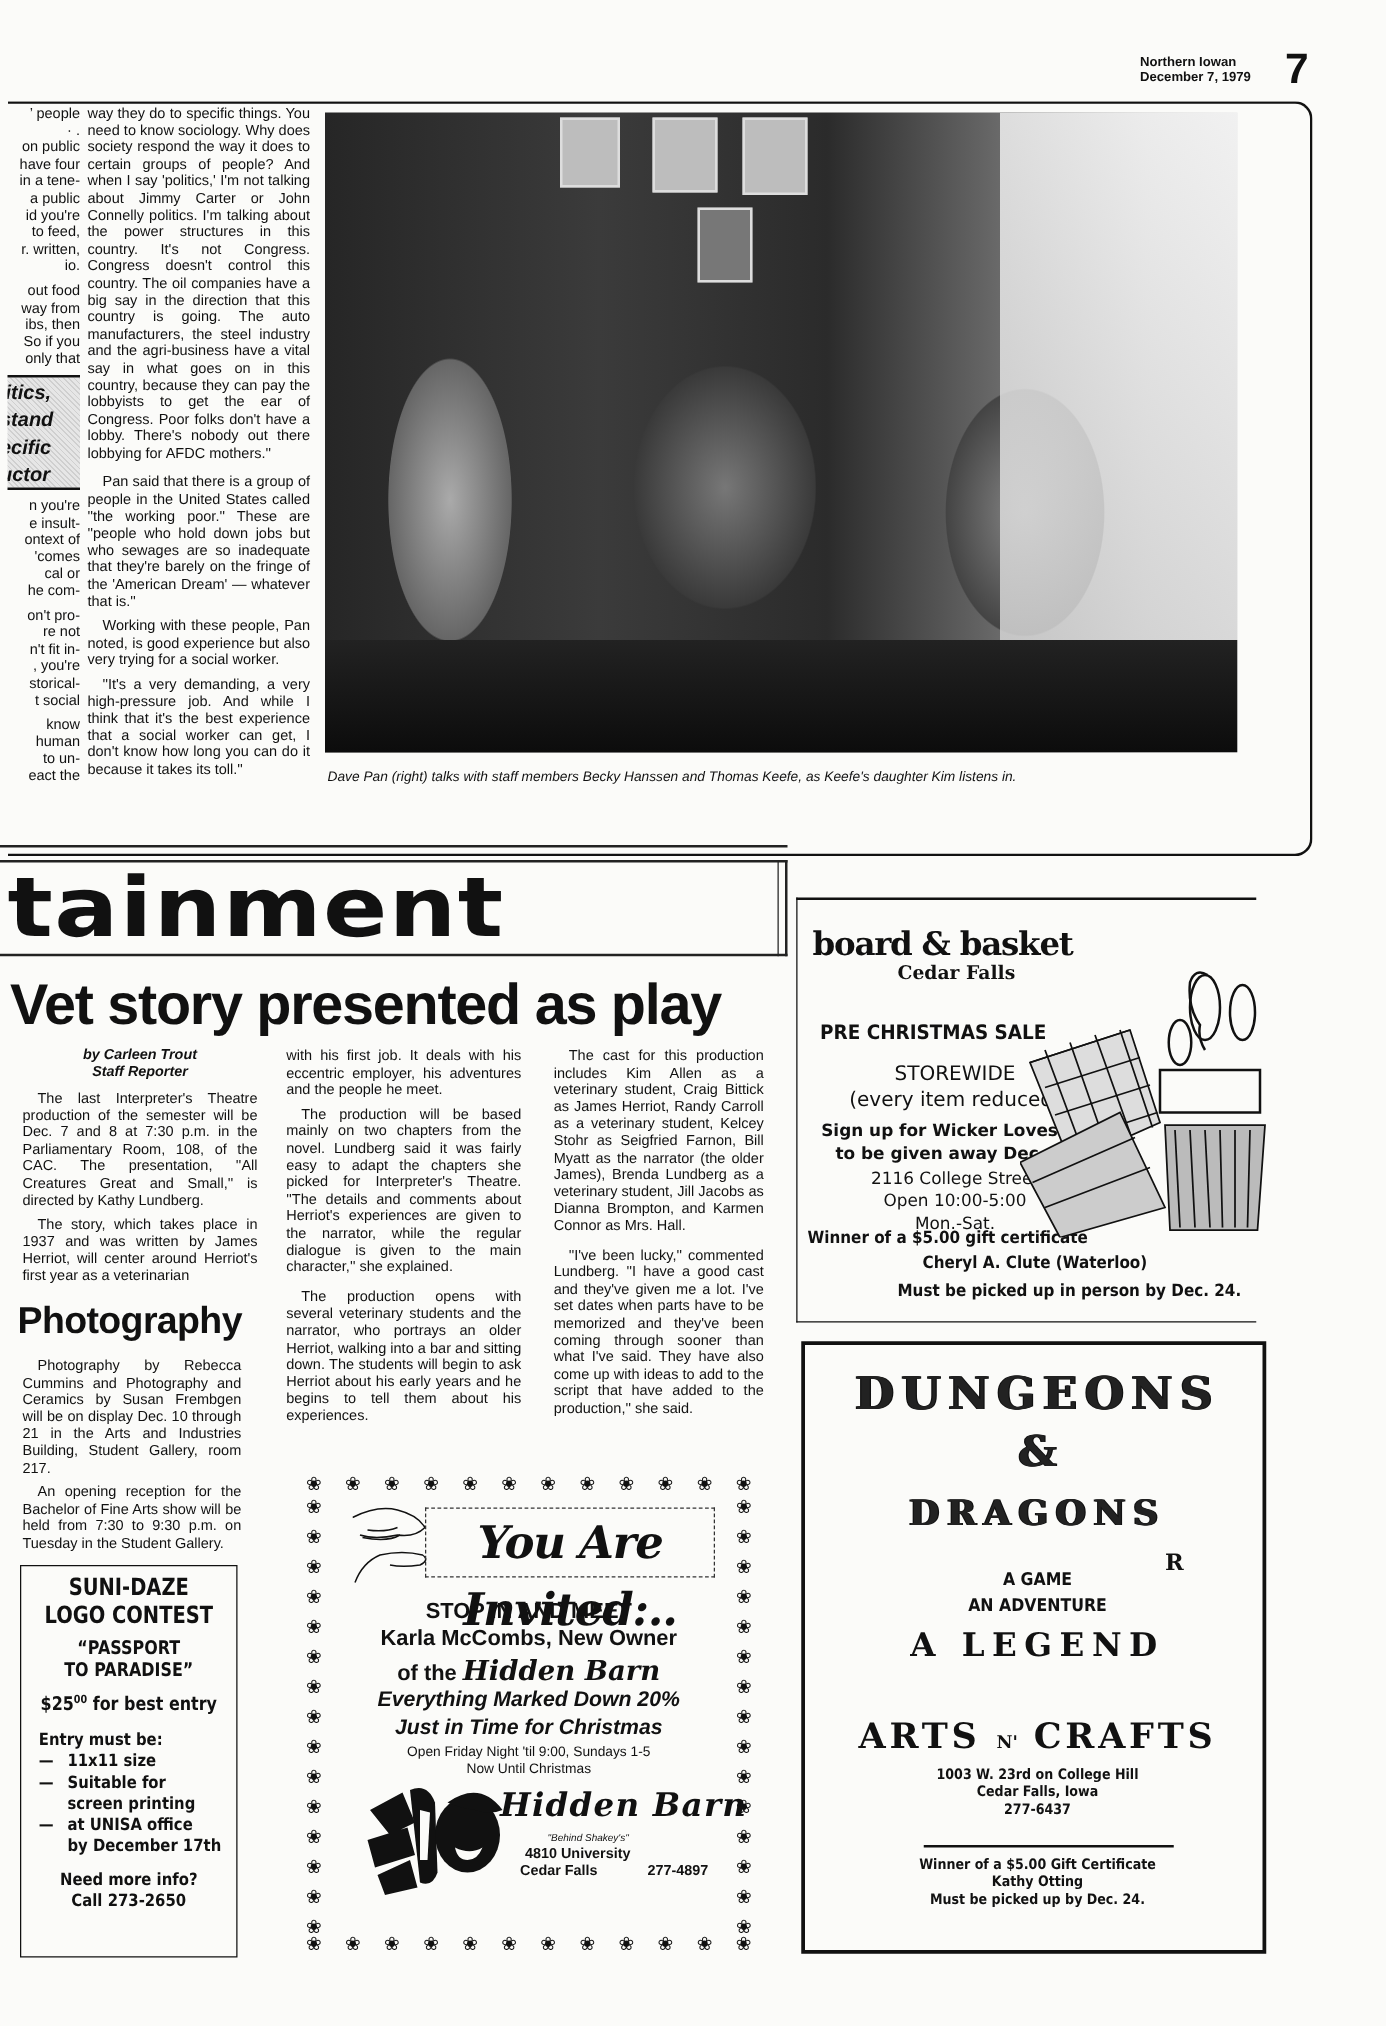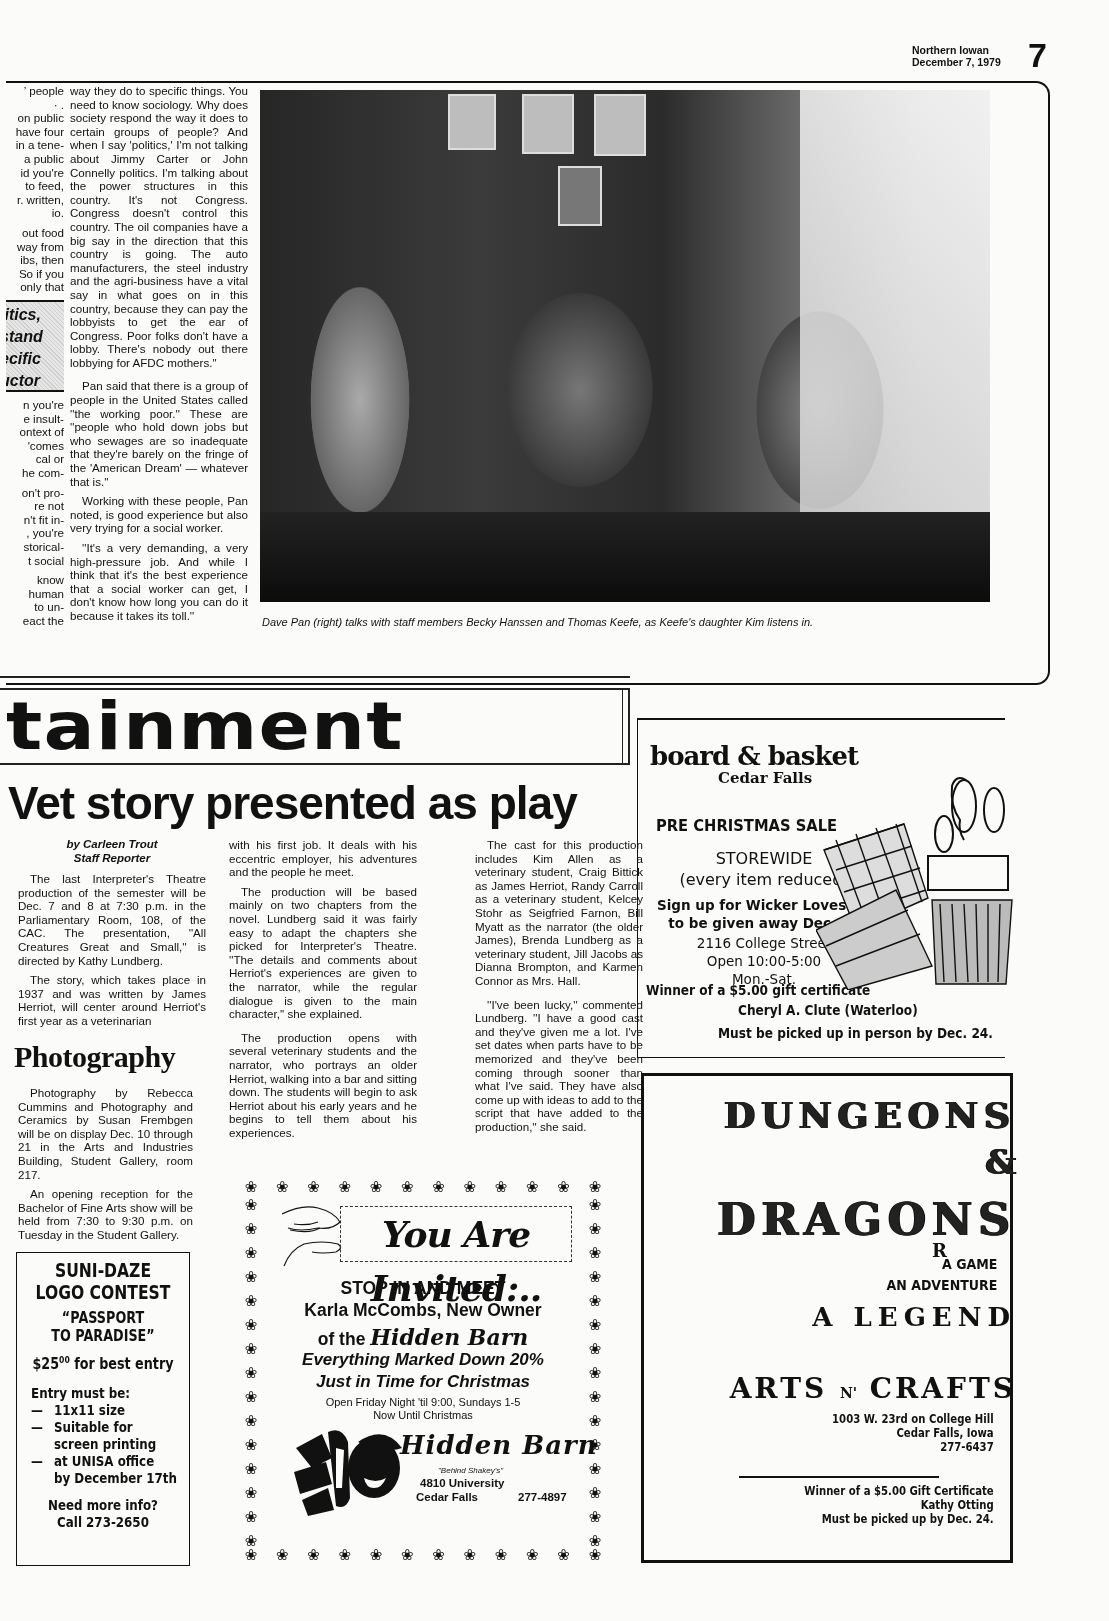--- a/index.html
+++ b/index.html
@@ -44,23 +44,23 @@
   .banner-rule2 { left: 0; top: 688px; width: 630px; height: 2px; background: #222; }
   .banner-rule3 { left: 0; top: 763px; width: 630px; height: 2px; background: #222; }
   .banner-right { left: 622px; top: 688px; width: 8px; height: 77px; border-right: 2px solid #222; border-left: 1px solid #222; }
   .banner-word { left: 6px; top: 694px; font-family: "DejaVu Sans", sans-serif; font-weight: bold; font-size: 66px; line-height: 66px; letter-spacing: 1px; transform: scaleX(1.15); transform-origin: left top; }
 
   .headline { left: 8px; top: 776px; font-size: 46px; font-weight: bold; line-height: 54px; letter-spacing: -1px; white-space: nowrap; }
 
   .byline { left: 18px; top: 838px; width: 188px; text-align: center; font-size: 11.5px; font-weight: bold; line-height: 13.5px; font-style: italic; }
   .story-col1 { left: 18px; top: 872px; width: 188px; }
   .story-col2 { left: 229px; top: 838px; width: 188px; }
-  .story-col3 { left: 443px; top: 838px; width: 168px; margin-left: 32px; }
-
-  .photo-head { left: 14px; top: 1040px; font-size: 30px; font-weight: bold; letter-spacing: -0.5px; line-height: 34px; font-family: Liberation Serif, serif; }
+  .story-col3 { left: 443px; top: 838px; width: 168px; }
+
+  .photo-head { left: 14px; top: 1040px; font-size: 30px; font-weight: bold; letter-spacing: -0.5px; line-height: 34px; }
   .photo-col { left: 18px; top: 1086px; width: 175px; }
 
   
   .suni { left: 16px; top: 1252px; width: 174px; height: 314px; border: 1.5px solid #111; text-align: center; font-family: "DejaVu Sans", sans-serif; }
   .suni .t1 { font-size: 19px; font-weight: bold; line-height: 22px; margin-top: 6px; transform: scaleX(0.82); }
   .suni .t2 { font-size: 15px; font-weight: bold; line-height: 18px; margin-top: 6px; transform: scaleX(0.85); }
   .suni .t3 { font-size: 15px; font-weight: bold; line-height: 18px; margin-top: 6px; transform: scaleX(0.85); }
   .suni .rules { text-align: left; padding-left: 16px; margin-top: 12px; font-size: 13.5px; font-weight: bold; line-height: 17px; transform: scaleX(0.88); transform-origin: left; width: 190px; }
   .suni .rules .dash { display: inline-block; width: 26px; }
   .suni .t4 { font-size: 13.5px; font-weight: bold; line-height: 17px; margin-top: 10px; transform: scaleX(0.88); }
@@ -72,25 +72,25 @@
   .bb .sale { position: absolute; left: 18px; top: 96px; font-family: "DejaVu Sans", sans-serif; font-weight: bold; font-size: 16px; transform: scaleX(0.92); transform-origin: left; }
   .bb .body { position: absolute; left: 6px; top: 128px; width: 240px; text-align: center; font-family: "DejaVu Sans", sans-serif; font-size: 13.5px; line-height: 18px; }
   .bb .body .big { font-size: 16px; line-height: 21px; }
   .bb .body .bold { font-weight: bold; }
   .bb .winner { position: absolute; left: 8px; top: 262px; font-family: "DejaVu Sans", sans-serif; font-size: 13.5px; font-weight: bold; white-space: nowrap; transform: scaleX(0.9); transform-origin: left; }
   .bb .winner-name { position: absolute; left: 100px; top: 282px; font-family: "DejaVu Sans", sans-serif; font-size: 13.5px; font-weight: bold; white-space: nowrap; transform: scaleX(0.9); transform-origin: left; }
   .bb .pickup { position: absolute; left: 80px; top: 305px; font-family: "DejaVu Sans", sans-serif; font-size: 13.5px; font-weight: bold; white-space: nowrap; transform: scaleX(0.9); transform-origin: left; }
   .basket-art { position: absolute; left: 178px; top: 50px; width: 200px; height: 220px; }
 
   
-  .dd { left: 641px; top: 1073px; width: 372px; height: 490px; border: 3px solid #111; text-align: right; }
+  .dd { left: 641px; top: 1073px; width: 372px; height: 490px; border: 3px solid #111; text-align: center; }
   .dd .gothic { font-family: "DejaVu Serif", serif; font-weight: bold; color: #222; text-shadow: 1px 0 #111, -1px 0 #111; }
   .dd .dun { position: absolute; left: 0; width: 372px; top: 18px; font-size: 36px; letter-spacing: 6px; }
   .dd .amp { position: absolute; left: 0; width: 372px; top: 66px; font-size: 34px; }
-  .dd .dra { position: absolute; left: 0; width: 372px; top: 118px; font-size: 44px; letter-spacing: 6px; }
+  .dd .dra { position: absolute; left: 0; width: 372px; top: 118px; font-size: 28px; letter-spacing: 6px; }
   .dd .reg { position: absolute; left: 288px; top: 164px; font-family: "DejaVu Serif", serif; font-weight: bold; font-size: 18px; }
   .dd .sub { position: absolute; left: 0; width: 372px; font-family: "DejaVu Sans", sans-serif; font-weight: bold; font-size: 14px; transform: scaleX(0.9); }
   .dd .legend { position: absolute; left: 0; width: 372px; top: 226px; font-family: "DejaVu Serif", serif; font-weight: bold; font-size: 26px; letter-spacing: 6px; }
   .dd .arts { position: absolute; left: 0; width: 372px; top: 296px; font-family: "DejaVu Serif", serif; font-weight: bold; font-size: 28px; letter-spacing: 3px; }
   .dd .arts small { font-size: 14px; letter-spacing: 0; }
   .dd .addr { position: absolute; left: 0; width: 372px; top: 336px; font-family: "DejaVu Sans", sans-serif; font-size: 11.5px; font-weight: bold; line-height: 14px; transform: scaleX(0.88); }
   .dd .hr { position: absolute; left: 95px; top: 400px; width: 200px; height: 1.5px; background: #111; }
   .dd .win { position: absolute; left: 0; width: 372px; top: 408px; font-family: "DejaVu Sans", sans-serif; font-size: 11.5px; font-weight: bold; line-height: 14px; transform: scaleX(0.88); }
 
   

